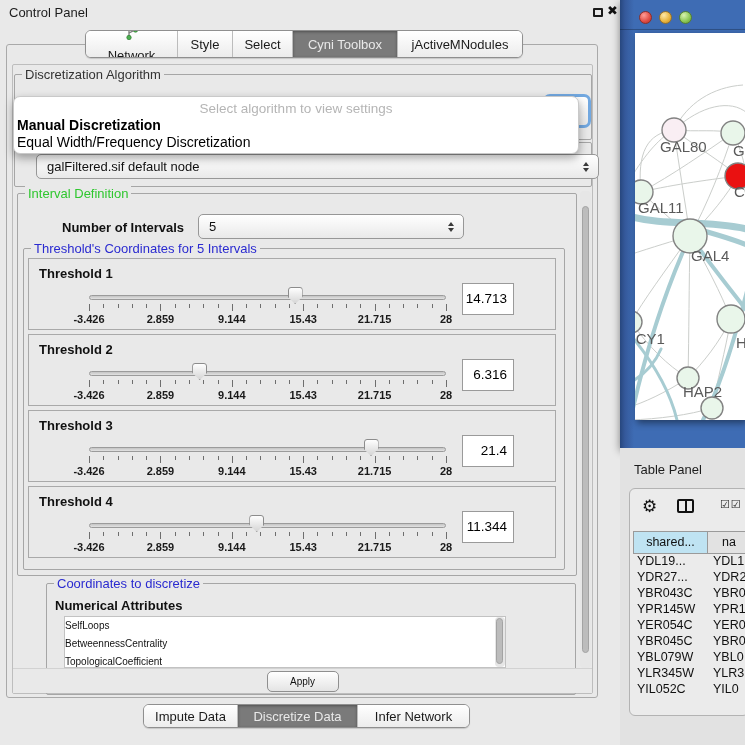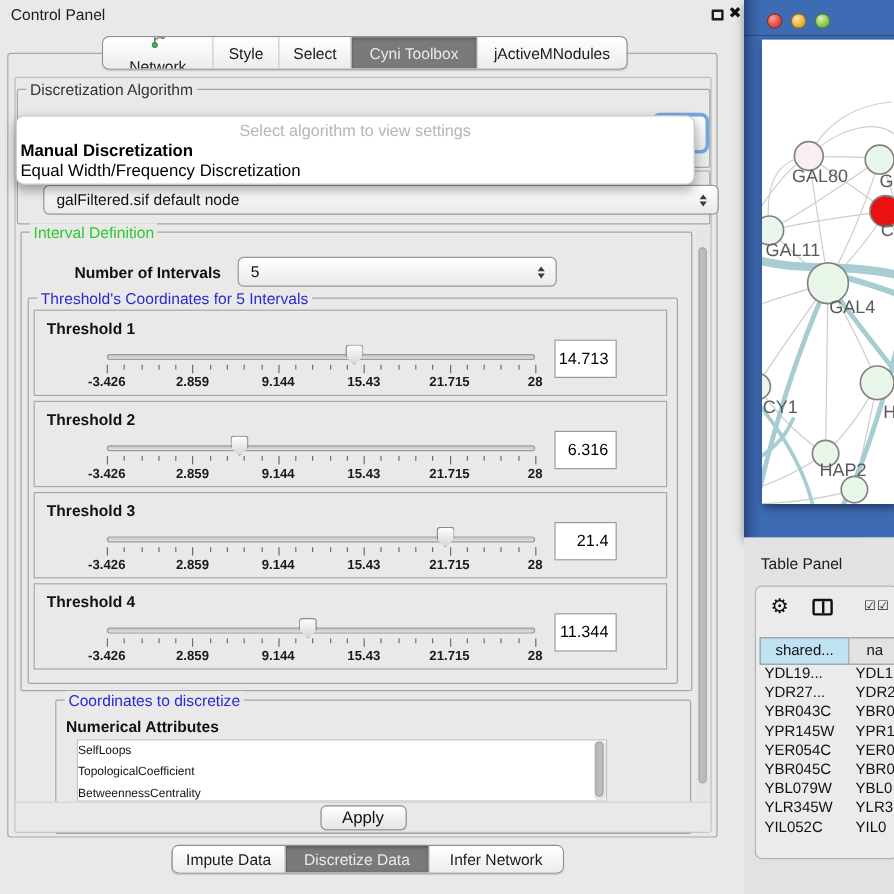--- a/index.html
+++ b/index.html
@@ -34,21 +34,21 @@
   .legend.blue  { color:#2a2ad0; }
 
   
   .combo { background:linear-gradient(#ffffff,#e9e9e9); border:1px solid #979797; border-radius:5px;
            font-size:13px; color:#111; display:flex; align-items:center; }
   .combo .val { padding-left:10px; flex:1; overflow:hidden; white-space:nowrap; }
   .arrows { width:8px; margin-right:8px; display:flex; flex-direction:column; align-items:center; gap:2px; }
   .arr-up { width:0; height:0; border-left:3.5px solid transparent; border-right:3.5px solid transparent; border-bottom:4px solid #3a3a3a; }
   .arr-dn { width:0; height:0; border-left:3.5px solid transparent; border-right:3.5px solid transparent; border-top:4px solid #3a3a3a; }
   .push-btn { background:linear-gradient(#ffffff,#e4e4e4); border:1px solid #8f8f8f; border-radius:5px;
-              font-size:14px; color:#111; text-align:center; }
+              font-size:10px; color:#111; text-align:center; }
 
   
   .popup { left:13px; top:96px; width:566px; height:58px; background:#fff; border:1px solid #c9c9c9;
            border-radius:7px; box-shadow:0 4px 10px rgba(0,0,0,0.35); z-index:10; padding-top:3px; }
   .popup-hint { text-align:center; font-size:13.5px; color:#b5b5b5; height:17px; line-height:17px; }
   .popup-item { font-size:14px; color:#000; height:17px; line-height:17px; padding-left:3px; white-space:nowrap; }
   .popup-item.bold { font-weight:bold; }
   .focus-combo { left:543px; top:94px; width:48px; height:34px; border:3px solid #72a8e0; border-radius:7px;
                  background:linear-gradient(#ffffff,#e9e9e9); z-index:4; }
 
@@ -357,22 +357,22 @@
   <div class="abs vscroll" style="left:580px; top:191px; width:11px; height:477px;">
     <div class="vthumb" style="top:15px; height:447px; left:1.5px;"></div>
   </div>
 
   <div class="abs groupbox" style="left:46px; top:583px; width:530px; height:112px;">
     <span class="legend blue">Coordinates to discretize</span>
   </div>
   <div class="abs" style="left:55px; top:598px; font-size:13px; font-weight:bold; color:#111;">Numerical Attributes</div>
   <div class="abs attr-list" id="attrList">
       <div class="attr-item">SelfLoops</div>
+      <div class="attr-item">BetweennessCentrality</div>
       <div class="attr-item">TopologicalCoefficient</div>
-      <div class="attr-item">BetweennessCentrality</div>
     </div>
   <div class="abs vscroll" style="left:495px; top:617px; width:10px; height:50px;">
     <div class="vthumb" style="top:1px; height:46px;"></div>
   </div>
 
   <div class="abs apply-strip">
     <div class="push-btn" style="position:absolute; left:50%; transform:translateX(-50%); top:2px; width:72px; height:21px; line-height:19px;">Apply</div>
   </div>
 
   <div class="abs seg-bar bottom-tabs">

